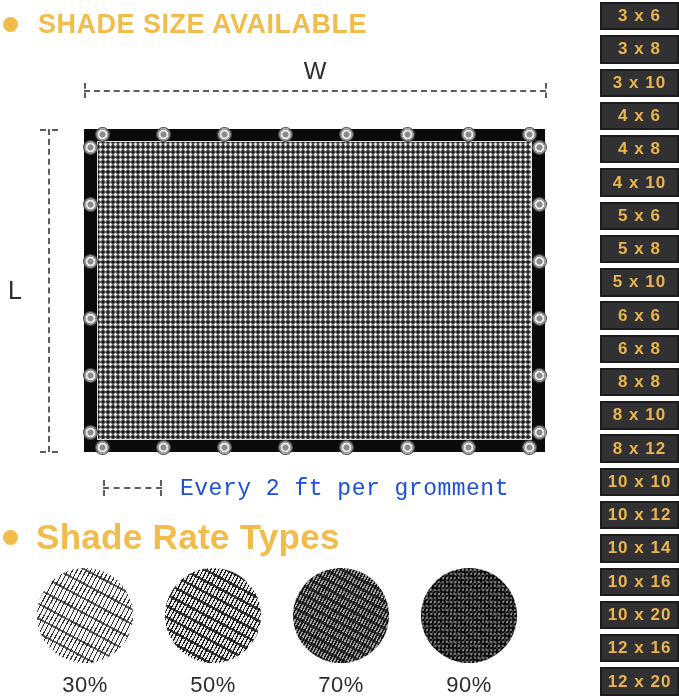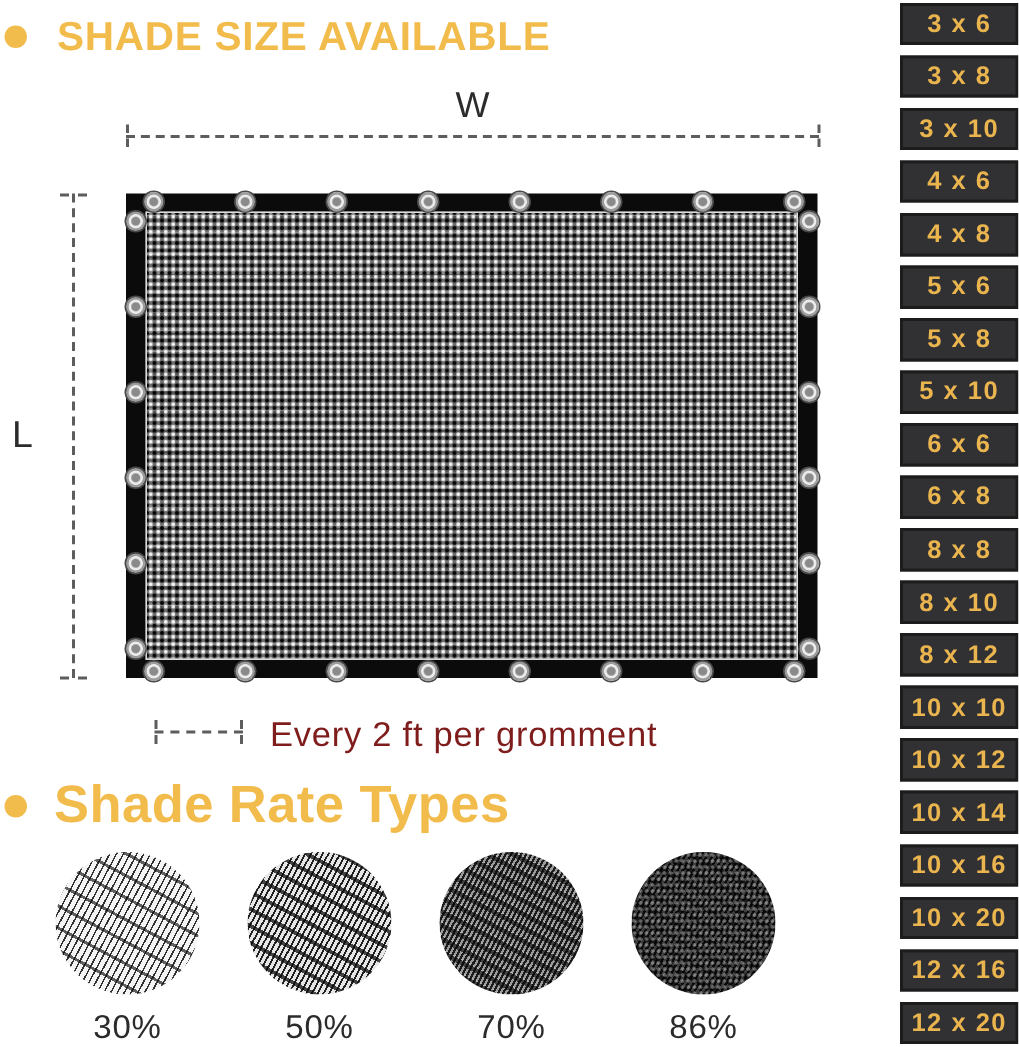--- a/index.html
+++ b/index.html
@@ -31,22 +31,22 @@
             radial-gradient(circle, rgba(0,0,0,.95) 0 1px, transparent 1.7px),
             repeating-linear-gradient(180deg, rgba(255,255,255,.20) 0 2px, rgba(0,0,0,.22) 2px 4px, transparent 4px 13px);
           background-size:5px 5px, 5px 5px, auto;
           background-position:0 0, 2.5px 2.5px, 0 0;
           border:1px solid #dcdcdc; }
   .grommet { position:absolute; width:13px; height:13px; border-radius:50%;
              background:radial-gradient(circle, #8a8a8a 0 2.5px, #ececec 3.5px 4.5px, #9c9c9c 5px);
              box-shadow:0 0 0 1px #4a4a4a; }
 
   
-  .note-text { position:absolute; left:180px; top:476px; font-size:23px; color:#7f1d1d;
-               letter-spacing:.5px; }
+  .note-text { position:absolute; left:180px; top:476px; font-size:23px; color:#1d4ed8;
+               letter-spacing:.5px;font-family:Liberation Mono, monospace; }
 
   
   .rate-row { position:absolute; left:37px; top:568px; width:480px; height:130px;
               display:flex; justify-content:space-between; }
   .rate-item { width:96px; display:flex; flex-direction:column; align-items:center; }
   .rate-circle { width:96px; height:96px; border-radius:50%; }
   .rate-label { margin-top:9px; font-size:22px; color:#2b2b2b; letter-spacing:.5px; }
   .shade-0 { background-color:#f4f4f4;
              background-image:
                repeating-linear-gradient(118deg, rgba(15,15,15,.85) 0 1px, transparent 1px 4px),
@@ -142,21 +142,21 @@
       <div class="rate-label">50%</div>
     </div>
 
     <div class="rate-item">
       <div class="rate-circle shade-2"></div>
       <div class="rate-label">70%</div>
     </div>
 
     <div class="rate-item">
       <div class="rate-circle shade-3"></div>
-      <div class="rate-label">86%</div>
+      <div class="rate-label">90%</div>
     </div>
   </div>
 
   <div class="size-list">
     <div class="size-item">
       <span>3 x 6</span>
     </div>
 
     <div class="size-item">
       <span>3 x 8</span>
@@ -167,20 +167,23 @@
     </div>
 
     <div class="size-item">
       <span>4 x 6</span>
     </div>
 
     <div class="size-item">
       <span>4 x 8</span>
     </div>
 
+    <div class="size-item">
+      <span>4 x 10</span>
+    </div>
 
     <div class="size-item">
       <span>5 x 6</span>
     </div>
 
     <div class="size-item">
       <span>5 x 8</span>
     </div>
 
     <div class="size-item">

